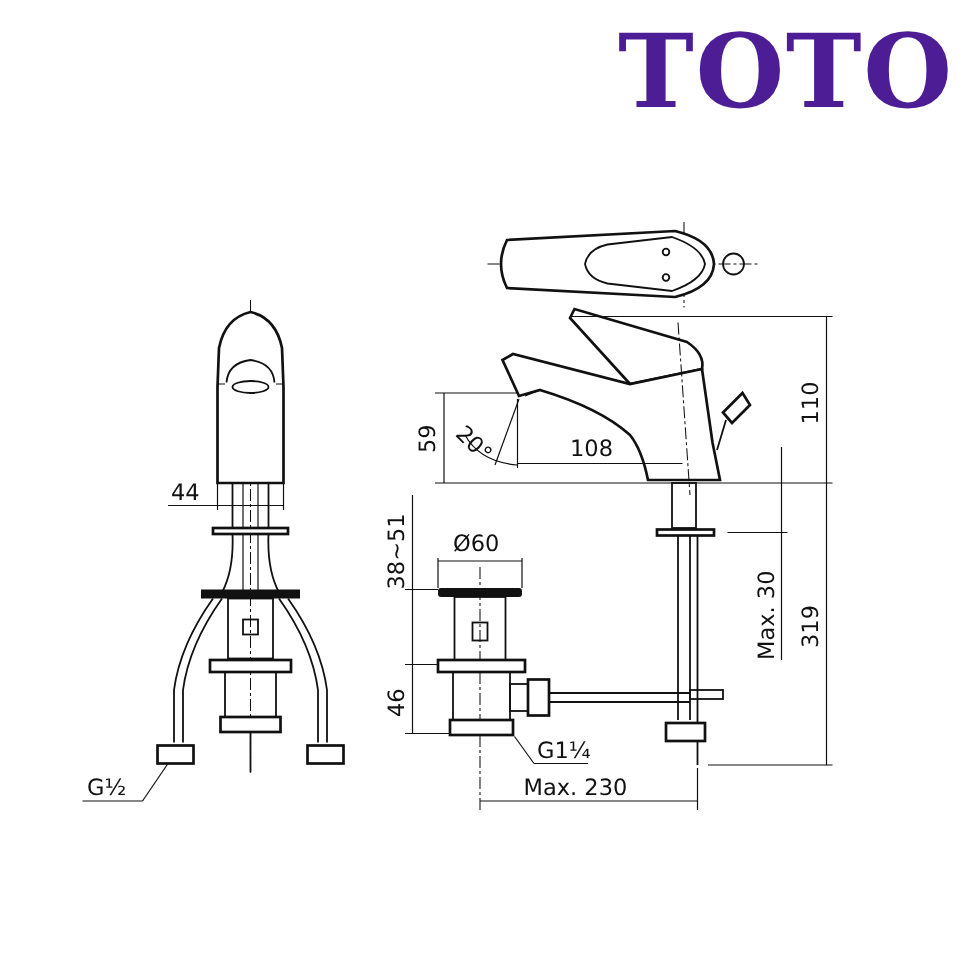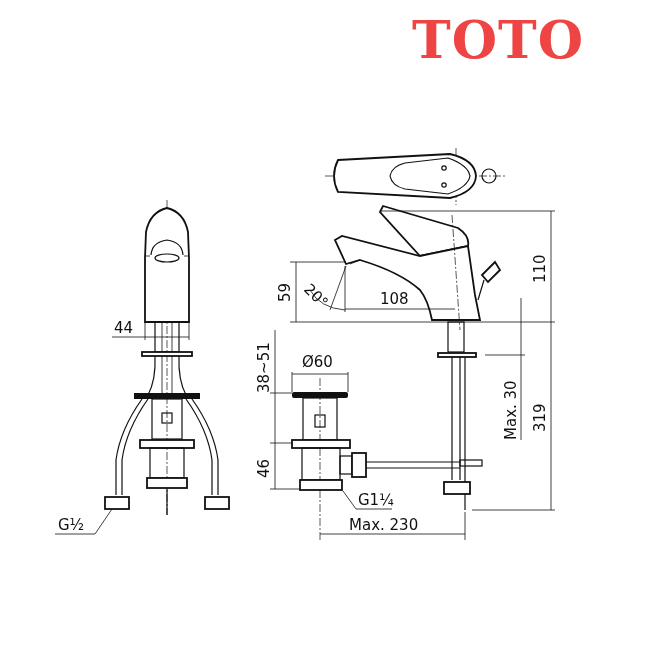--- a/index.html
+++ b/index.html
@@ -1,17 +1,17 @@
 <!DOCTYPE html>
 <html><head>
 <meta charset="utf-8">
 <style>
   html, body { margin: 0; padding: 0; background: #ffffff; }
   body { width: 645px; height: 645px; position: relative; overflow: hidden; font-family: "DejaVu Sans", sans-serif; }
-  .logo { position: absolute; left: 412px; top: 14px; font-family: "DejaVu Serif", serif; font-weight: bold; font-size: 52px; letter-spacing: 1px; color: #ef4444; line-height: 1; }
+  .logo { position: absolute; left: 412px; top: 14px; font-family: "DejaVu Serif", serif; font-weight: bold; font-size: 68px; letter-spacing: 1px; color: #4c1d95; line-height: 1; }
   svg { position: absolute; left: 0; top: 0; }
   .dim { font-family: "DejaVu Sans", sans-serif; font-size: 15px; fill: #111; }
   .ln { stroke: #111; stroke-width: 1.2; fill: none; }
   .thin { stroke: #111; stroke-width: 0.8; fill: none; }
   .thick { stroke: #111; stroke-width: 1.8; fill: #fff; }
   .center { stroke: #111; stroke-width: 0.7; stroke-dasharray: 8 2 2 2; fill: none; }
   .solid { fill: #111; stroke: none; }
 </style>
 </head>
 <body>

